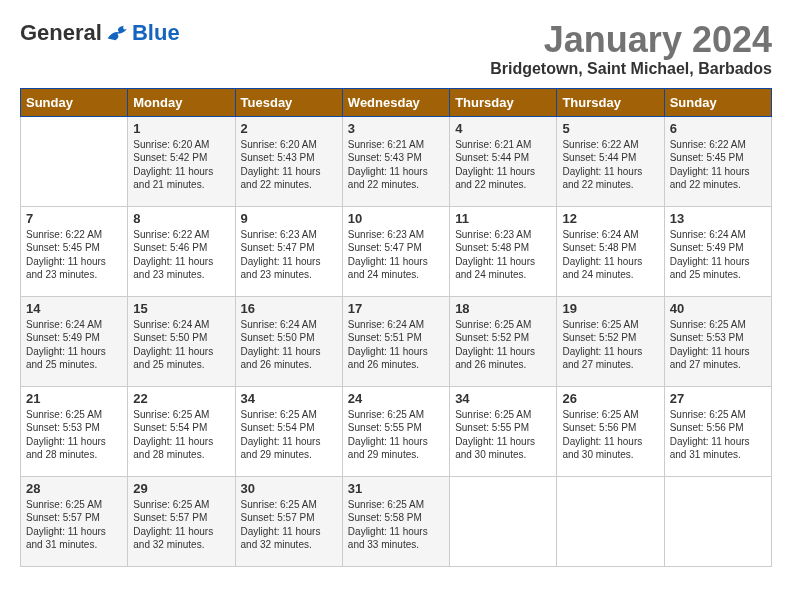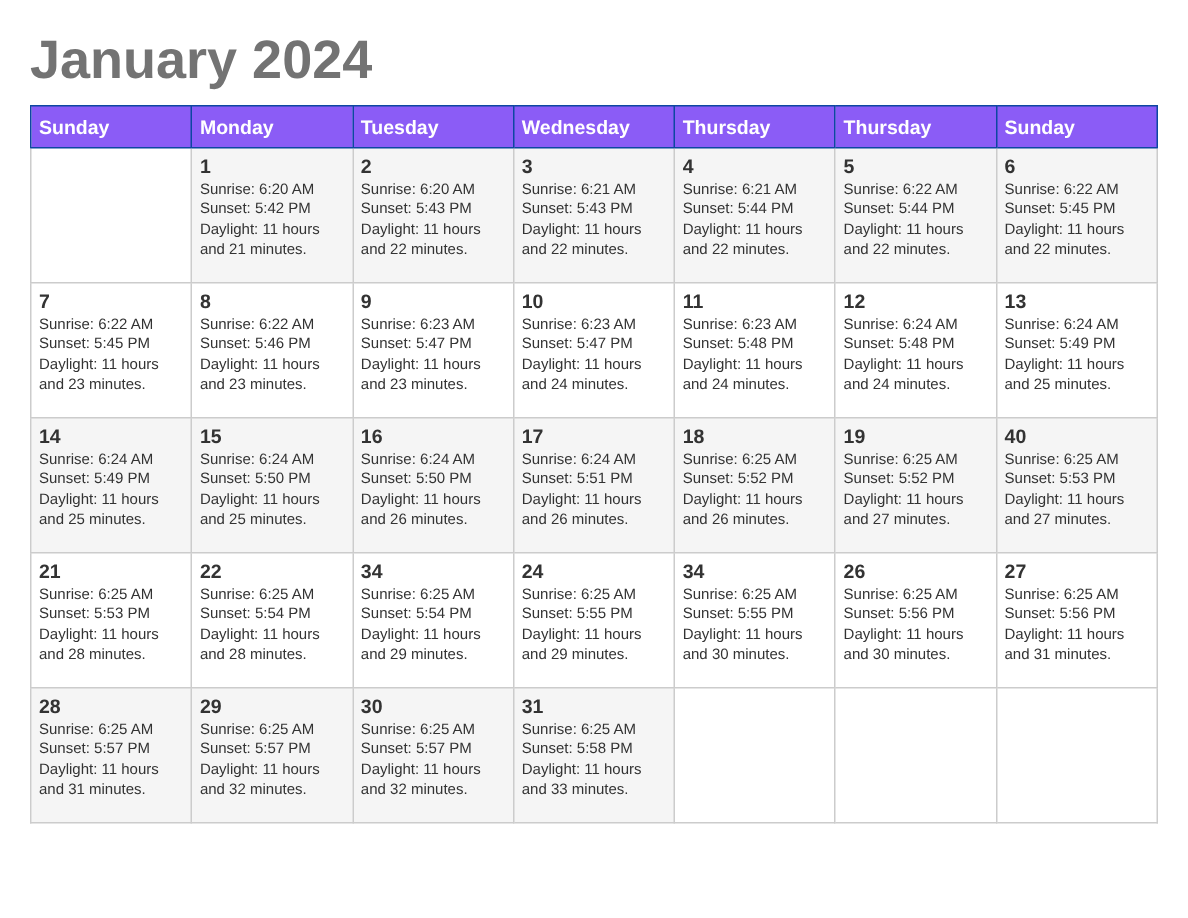--- a/index.html
+++ b/index.html
@@ -54,21 +54,21 @@
       font-size: 16px;
       font-weight: bold;
       color: #333;
     }
     table {
       width: 100%;
       border-collapse: collapse;
       font-size: 11px;
     }
     thead tr th {
-      background-color: #8b5cf6;
+      background-color: #a16207;
       color: #fff;
       text-align: left;
       padding: 6px 5px;
       font-size: 13px;
       font-weight: bold;
       border: 1px solid #0d47a1;
     }
     tbody tr td {
       border: 1px solid #ccc;
       vertical-align: top;
@@ -96,22 +96,32 @@
       line-height: 1.35;
     }
     .empty-cell {
       background: #fff !important;
     }
   </style>
 </head>
 <body>
 
 <div class="header">
+  <div class="logo">
+    <div class="logo-text">
+      <span class="logo-general">General</span>
+      <svg class="logo-bird" viewBox="0 0 30 22" xmlns="http://www.w3.org/2000/svg">
+        <path d="M2 18 Q8 8 16 10 Q12 4 22 2 Q20 8 26 6 Q22 12 14 12 Q18 16 12 20 Z" fill="#1565c0"></path>
+      </svg>
+      <span class="logo-blue">Blue</span>
+    </div>
+  </div>
   <div class="title-block">
     <div class="month-title">January 2024</div>
+    <div class="location-title">Bridgetown, Saint Michael, Barbados</div>
   </div>
 </div>
 
 <table>
   <thead>
     <tr>
     <th>Sunday</th>
         <th>Monday</th>
         <th>Tuesday</th>
         <th>Wednesday</th>

